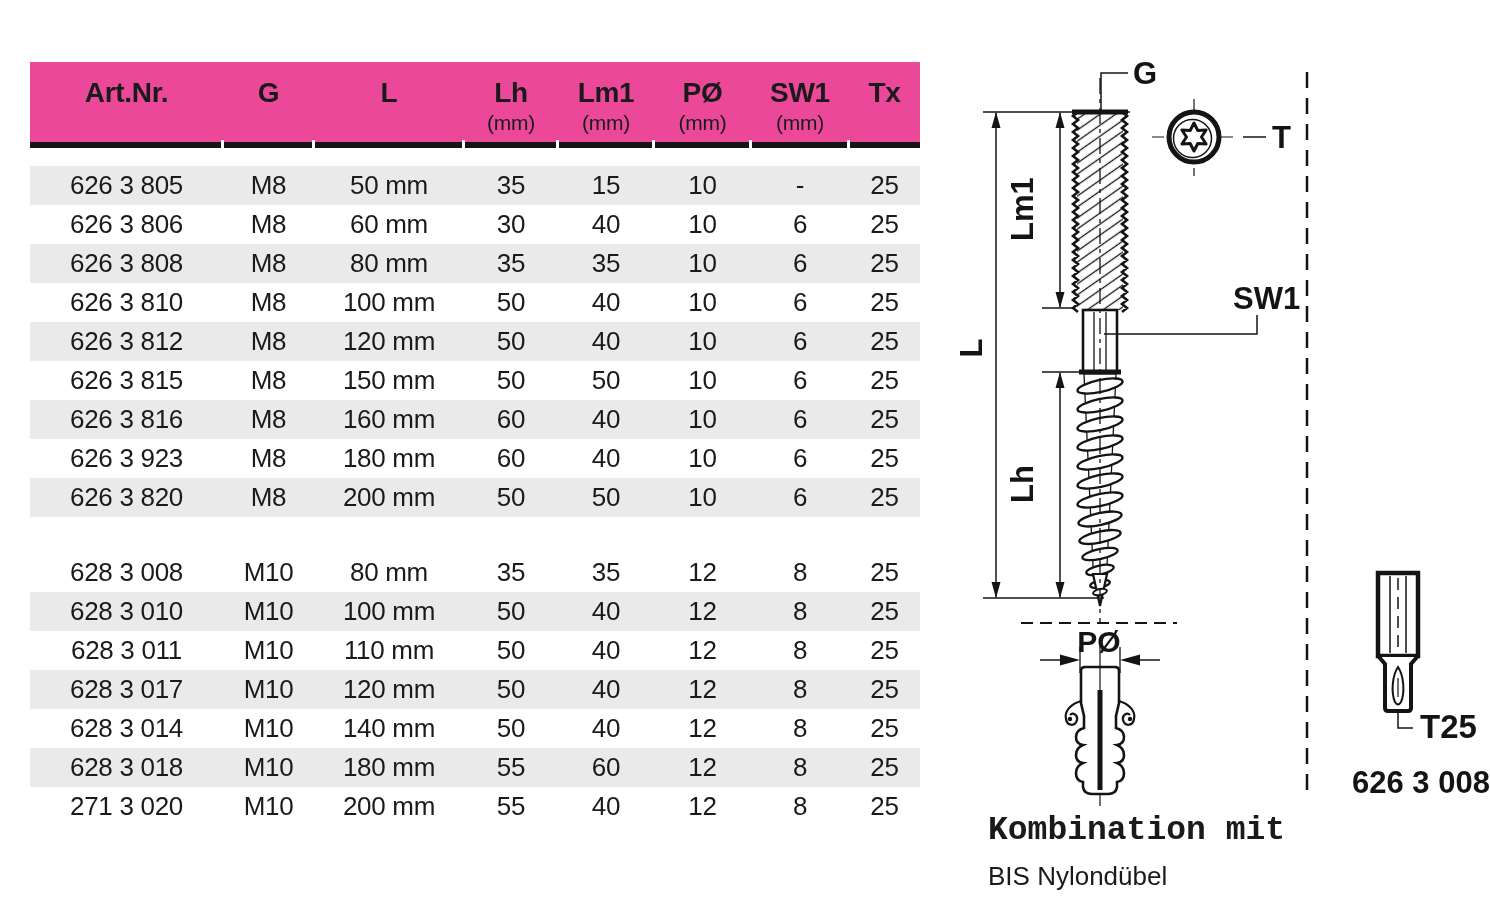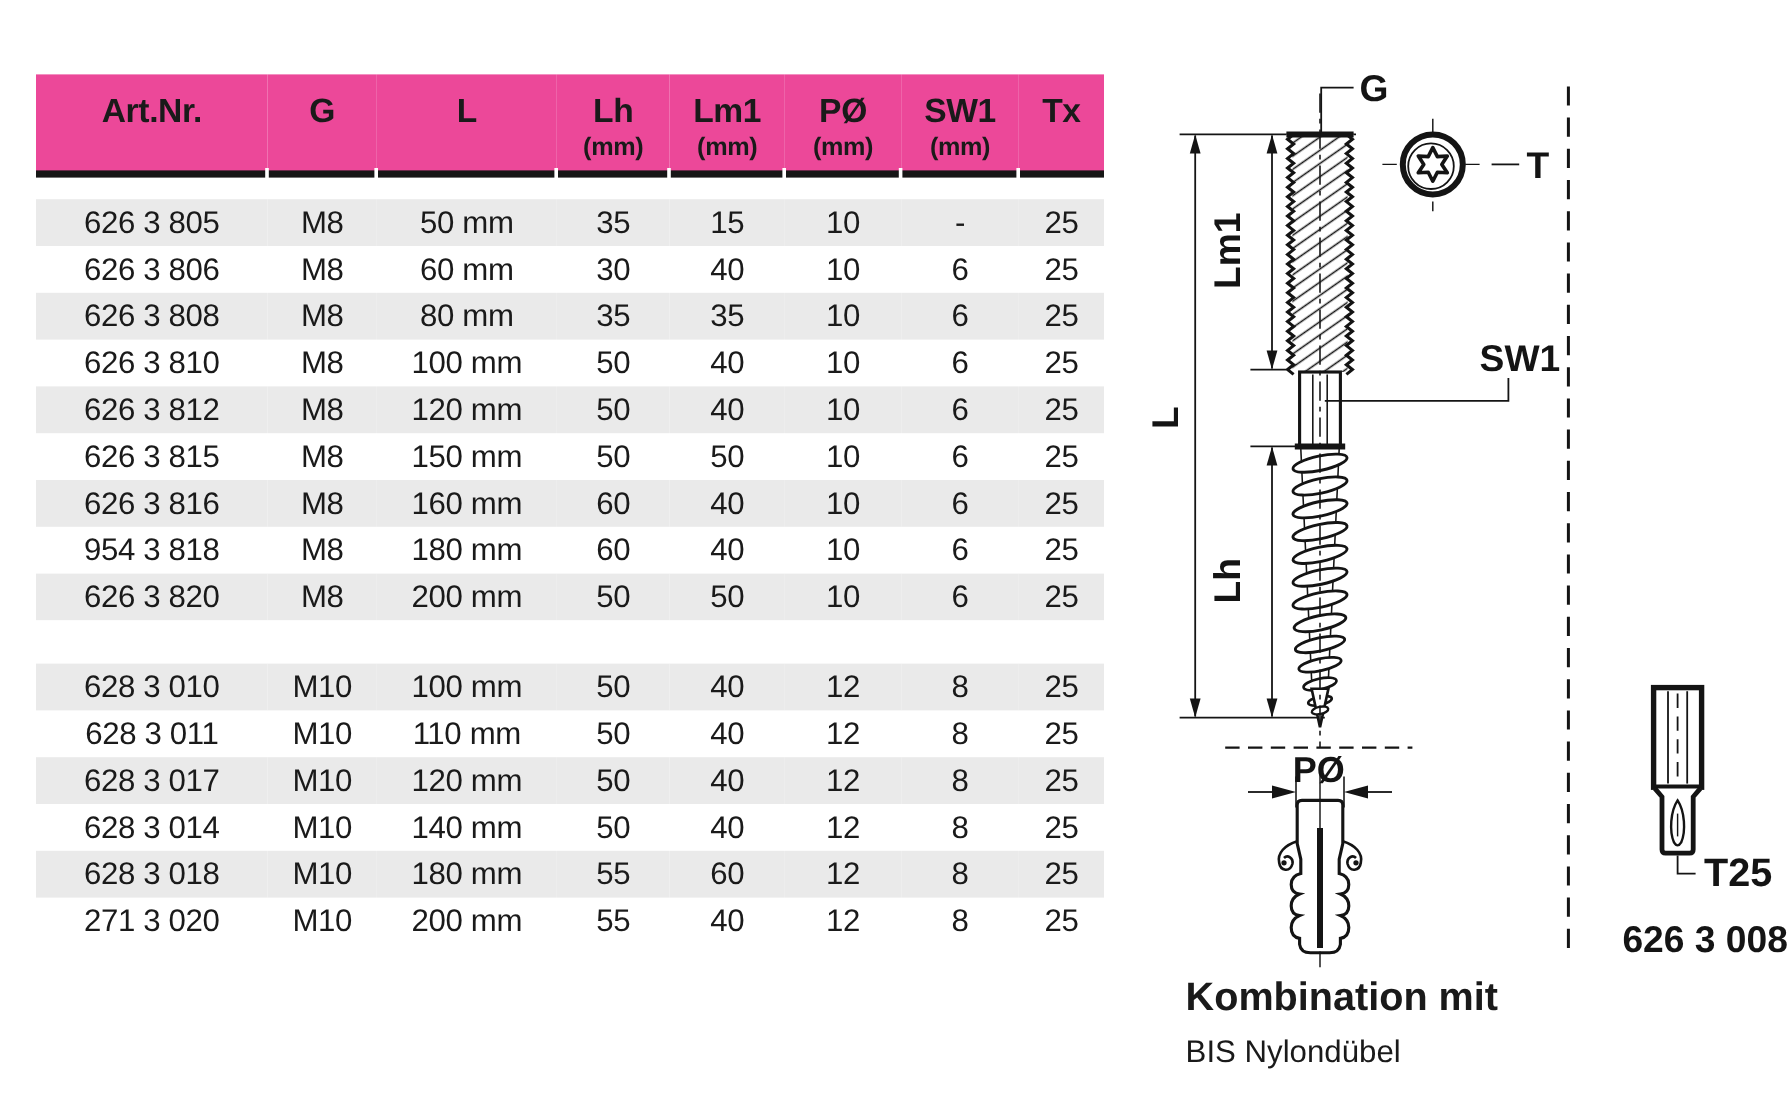--- a/index.html
+++ b/index.html
@@ -4,35 +4,35 @@
 <style>
   html,body{margin:0;padding:0;background:#fff;}
   #app{position:relative;width:1490px;height:911px;background:#fff;overflow:hidden;
        font-family:"Liberation Sans",sans-serif;color:#1a1a1a;}
 
   
   table.spec{position:absolute;left:30px;top:62px;width:890px;border-collapse:collapse;
              table-layout:fixed;letter-spacing:-0.3px;}
   table.spec th{background:#ec4899;}
   tr.h1 th{height:46px;vertical-align:bottom;padding-bottom:1px;font-size:28px;font-weight:bold;}
-  tr.h2 th{height:30px;vertical-align:top;padding-top:1px;font-size:21px;font-weight:bold;
+  tr.h2 th{height:30px;vertical-align:top;padding-top:1px;font-size:21px;font-weight:normal;
            border-bottom:6px solid #161616;}
   table.spec td{height:39px;font-size:26px;text-align:center;padding:0;white-space:nowrap;}
   tr.odd td{background:#eaeaea;}
   tr[data-name="group-spacer"] td{background:#fff;}
 
   .rule-gap{position:absolute;top:140px;width:3px;height:9px;background:#fff;}
 
   
   svg.diagram{position:absolute;left:0;top:0;}
   svg.diagram text{fill:#141414;font-family:"Liberation Sans",sans-serif;}
   .dimlabel{font-size:31px;font-weight:bold;}
   .biglabel{font-size:31px;font-weight:bold;}
 
-  .caption-title{position:absolute;left:988px;top:812px;font-size:33px;font-weight:bold;}
+  .caption-title{position:absolute;left:988px;top:812px;font-size:33px;font-weight:bold;font-family:Liberation Mono, monospace;}
   .caption-item1{position:absolute;left:988px;top:861px;font-size:26px;}
   .caption-item2{position:absolute;left:1187px;top:861px;font-size:26px;}
 </style>
 </head>
 <body>
 
 <div id="app" data-name="catalog-page">
 
   <table class="spec" data-name="spec-table">
     <colgroup>
@@ -135,41 +135,51 @@
           <td data-name="table-cell">626 3 816</td>
           <td data-name="table-cell">M8</td>
           <td data-name="table-cell">160 mm</td>
           <td data-name="table-cell">60</td>
           <td data-name="table-cell">40</td>
           <td data-name="table-cell">10</td>
           <td data-name="table-cell">6</td>
           <td data-name="table-cell">25</td>
         </tr>
         <tr class="" data-name="table-row">
-          <td data-name="table-cell">954 3 818</td>
+          <td data-name="table-cell">626 3 923</td>
           <td data-name="table-cell">M8</td>
           <td data-name="table-cell">180 mm</td>
           <td data-name="table-cell">60</td>
           <td data-name="table-cell">40</td>
           <td data-name="table-cell">10</td>
           <td data-name="table-cell">6</td>
           <td data-name="table-cell">25</td>
         </tr>
         <tr class="odd" data-name="table-row">
           <td data-name="table-cell">626 3 820</td>
           <td data-name="table-cell">M8</td>
           <td data-name="table-cell">200 mm</td>
           <td data-name="table-cell">50</td>
           <td data-name="table-cell">50</td>
           <td data-name="table-cell">10</td>
           <td data-name="table-cell">6</td>
           <td data-name="table-cell">25</td>
         </tr>
         <tr data-name="group-spacer">
           <td colspan="8" data-name="spacer-cell" style="height: 36px;"></td>
+        </tr>
+        <tr class="" data-name="table-row">
+          <td data-name="table-cell">628 3 008</td>
+          <td data-name="table-cell">M10</td>
+          <td data-name="table-cell">80 mm</td>
+          <td data-name="table-cell">35</td>
+          <td data-name="table-cell">35</td>
+          <td data-name="table-cell">12</td>
+          <td data-name="table-cell">8</td>
+          <td data-name="table-cell">25</td>
         </tr>
         <tr class="odd" data-name="table-row">
           <td data-name="table-cell">628 3 010</td>
           <td data-name="table-cell">M10</td>
           <td data-name="table-cell">100 mm</td>
           <td data-name="table-cell">50</td>
           <td data-name="table-cell">40</td>
           <td data-name="table-cell">12</td>
           <td data-name="table-cell">8</td>
           <td data-name="table-cell">25</td>

